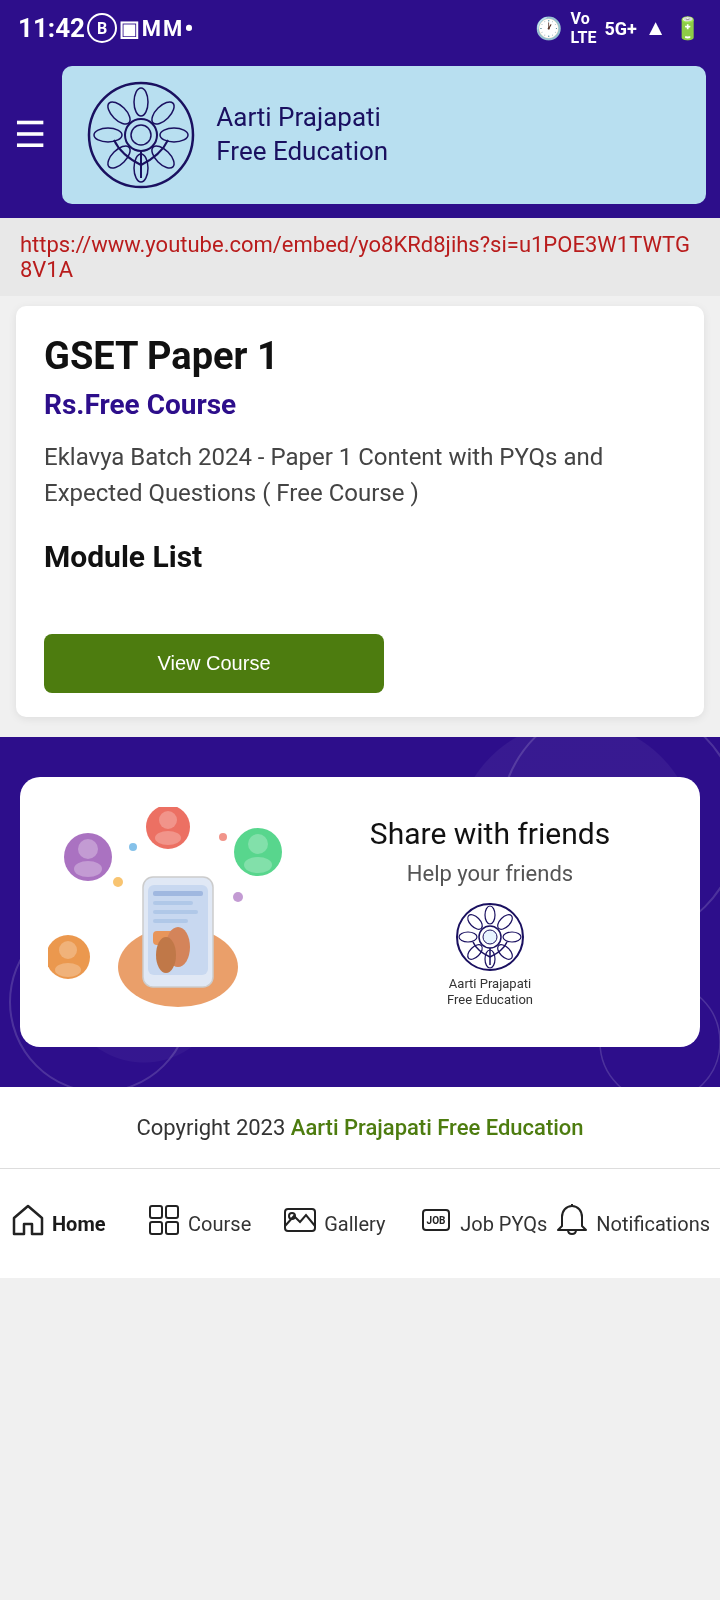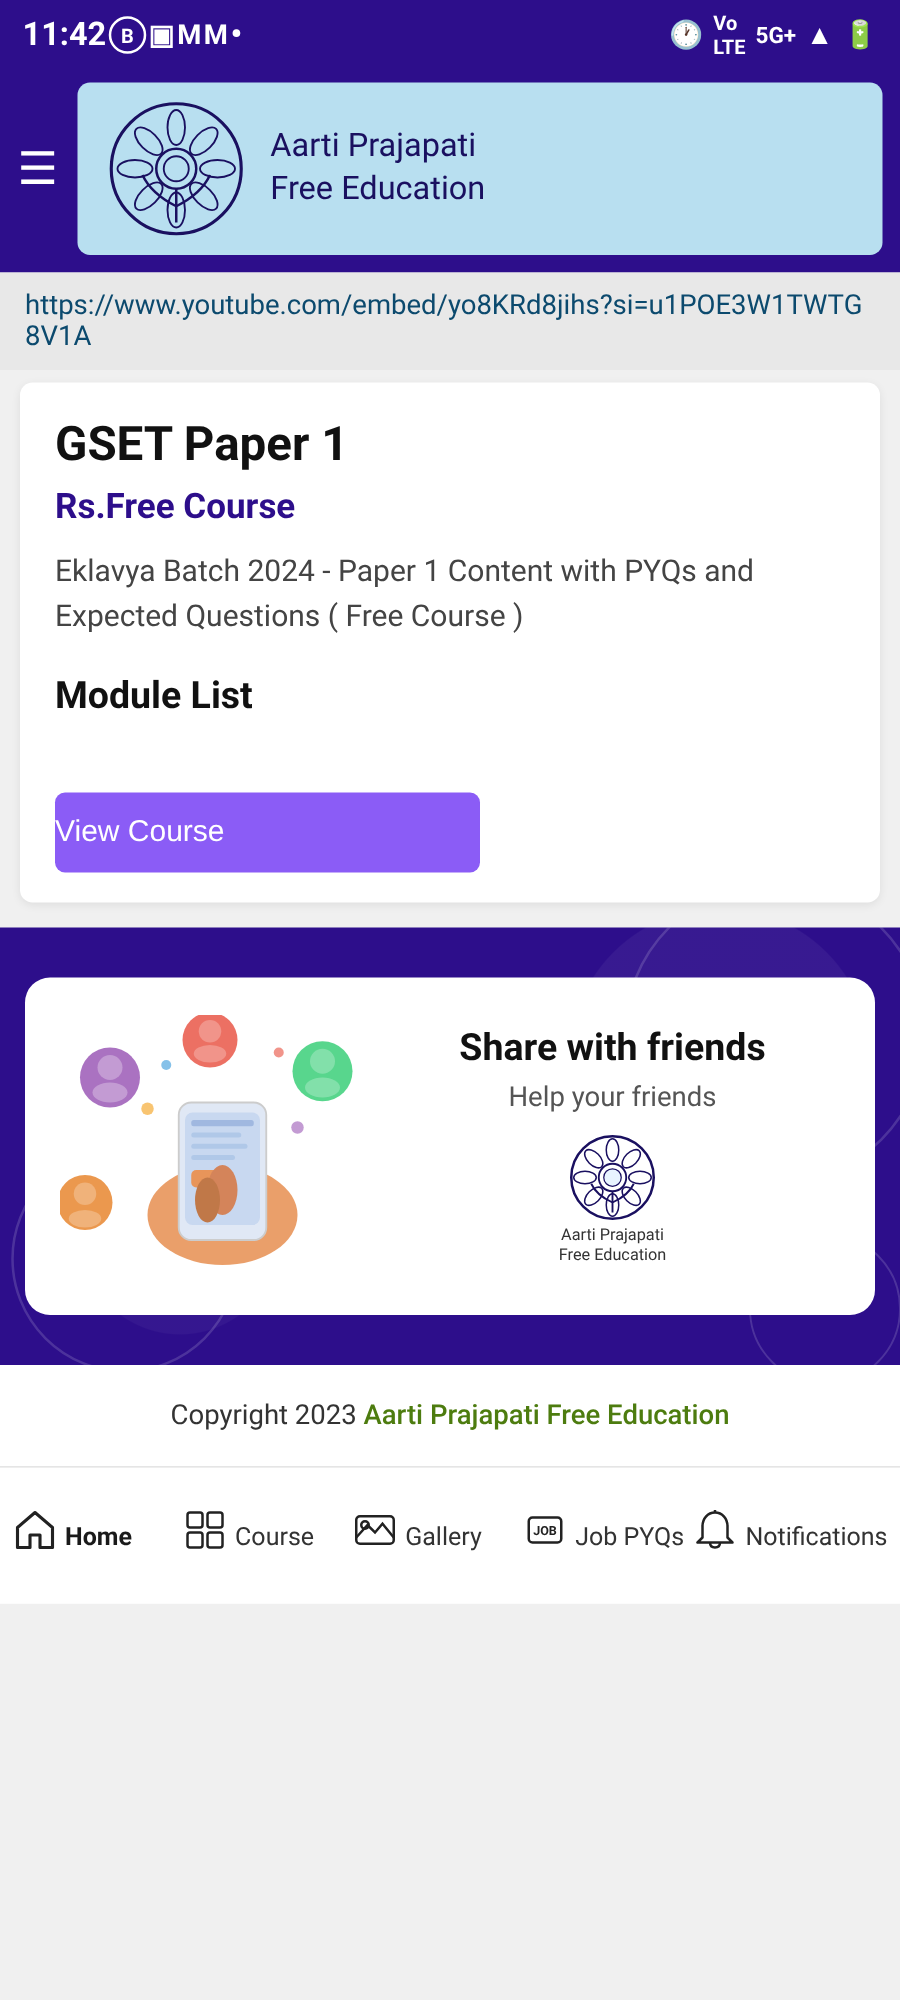--- a/index.html
+++ b/index.html
@@ -65,21 +65,21 @@
       display: block;
       font-size: 26px;
       font-weight: normal;
     }
 
     
     .url-bar {
       background: #e8e8e8;
       padding: 14px 20px;
       font-size: 22px;
-      color: #0c4a6e;
+      color: #b91c1c;
       word-break: break-all;
     }
 
     
     .course-card-wrapper {
       background: #f0f0f0;
       padding: 10px 16px 20px 16px;
     }
     .course-card {
       background: white;
@@ -110,30 +110,30 @@
       line-height: 1.5;
       margin-bottom: 28px;
     }
     .module-list-title {
       font-size: 30px;
       font-weight: bold;
       color: #111;
       margin-bottom: 60px;
     }
     .view-course-btn {
-      background: #8b5cf6;
+      background: #4d7c0f;
       color: white;
       border: none;
       border-radius: 8px;
       padding: 18px 0;
       width: 340px;
-      font-size: 24px;
+      font-size: 20px;
       font-weight: 500;
       cursor: pointer;
-      text-align: left;
+      text-align: center;
       display: block;
     }
 
     
     .share-section {
       background: #2d0e8b;
       padding: 40px 20px;
       position: relative;
       min-height: 340px;
     }
@@ -160,21 +160,21 @@
       height: 210px;
       flex-shrink: 0;
       position: relative;
     }
     .share-content {
       flex: 1;
       text-align: center;
     }
     .share-title {
       font-size: 30px;
-      font-weight: bold;
+      font-weight: normal;
       color: #111;
       margin-bottom: 10px;
     }
     .share-subtitle {
       font-size: 22px;
       color: #555;
       margin-bottom: 16px;
     }
     .share-logo-small {
       display: flex;

